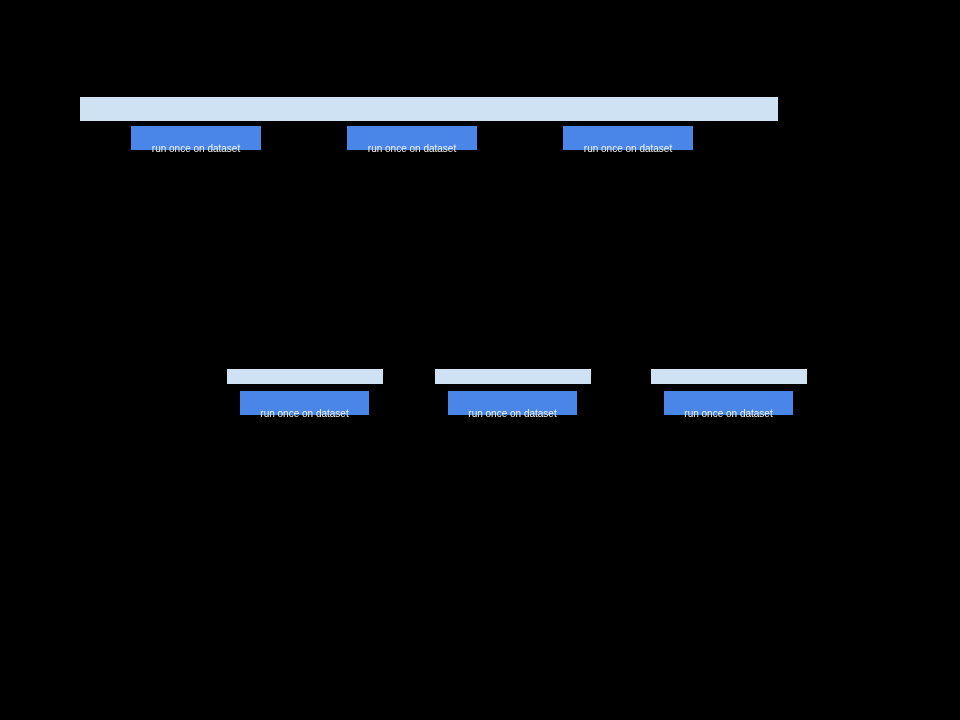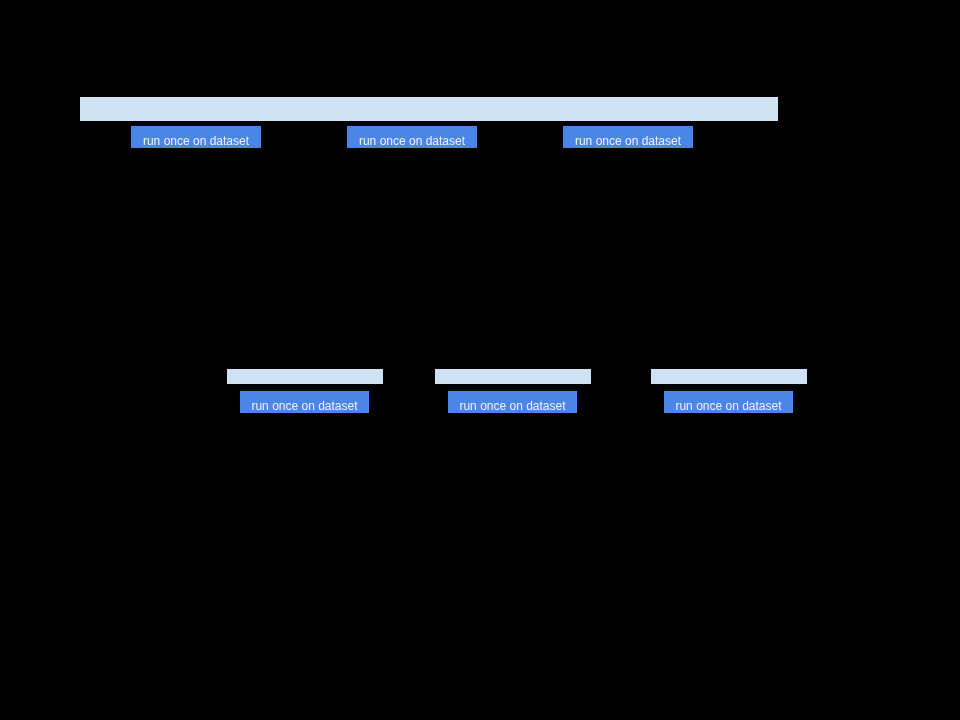--- a/index.html
+++ b/index.html
@@ -32,25 +32,25 @@
   }
   #seg-bar-1 { left: 227px; }
   #seg-bar-2 { left: 435px; }
   #seg-bar-3 { left: 651px; }
 
   .run-button {
     position: absolute;
     height: 22px;
     background: #4a86e8;
     color: #f3f3f3;
-    font-size: 12px;
+    font-size: 10px;
     line-height: 22px;
     text-align: center;
     border: none;
-    padding: 4px;
+    padding: 12px;
     cursor: pointer;
     white-space: nowrap;
   }
   .run-button.top-row {
     top: 126px;
     width: 130px;
   }
   #run-btn-1 { left: 131px; }
   #run-btn-2 { left: 347px; }
   #run-btn-3 { left: 563px; }

